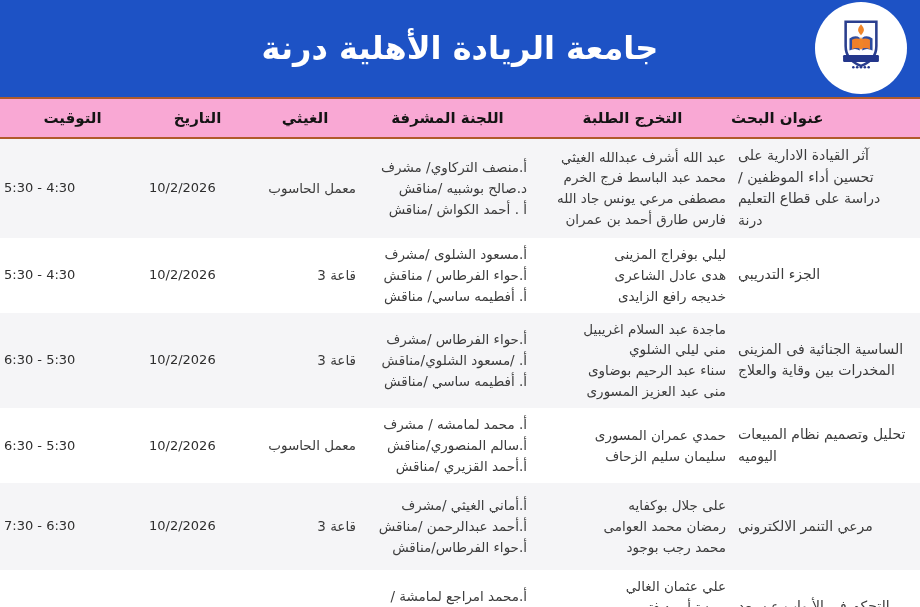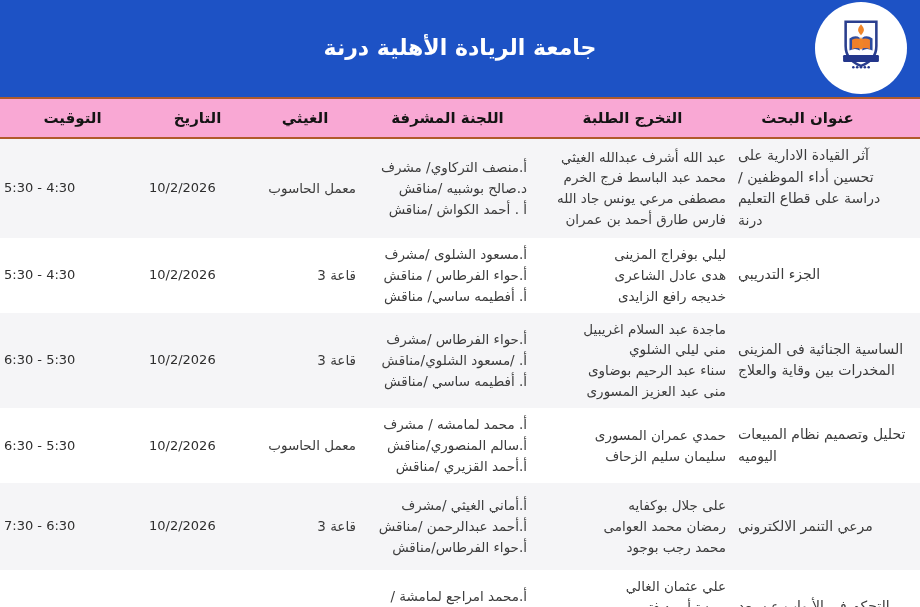--- a/index.html
+++ b/index.html
@@ -6,41 +6,41 @@
   body{
     width:920px;height:607px;overflow:hidden;background:#ffffff;
     font-family:"DejaVu Sans","Liberation Sans",sans-serif;
     direction:rtl;
   }
   
   .banner{
     position:relative;height:97px;background:#1d52c5;color:#ffffff;
     display:flex;flex-direction:column;justify-content:center;align-items:center;
   }
-  .banner .uni-title{font-size:22px;font-weight:bold;line-height:1.1;margin:0;}
+  .banner .uni-title{font-size:32px;font-weight:bold;line-height:1.1;margin:0;}
   .banner .sub-title{font-size:16px;font-weight:bold;margin-top:9px;}
   .logo-wrap{
     position:absolute;top:2px;right:13px;width:92px;height:92px;border-radius:50%;
     background:#ffffff;display:flex;align-items:center;justify-content:center;
   }
   .logo-wrap svg{width:64px;height:72px;}
   
   table{width:920px;border-collapse:collapse;table-layout:fixed;}
   col.c-title{width:190px;}
   col.c-students{width:195px;}
   col.c-committee{width:175px;}
   col.c-room{width:110px;}
   col.c-date{width:105px;}
   col.c-time{width:145px;}
   thead th{
     height:36px;background:#f9a8d4;color:#141414;
     font-size:15px;font-weight:bold;text-align:center;vertical-align:middle;
     border-top:2px solid #b05a2b;border-bottom:2px solid #b05a2b;
   }
-  thead th.h-title{text-align:center;padding-right:36px;}
+  thead th.h-title{text-align:left;padding-right:36px;}
   tbody td{
     color:#3c3c3c;font-size:13.5px;line-height:1.55;vertical-align:middle;
     padding:6px 4px;
   }
   tbody tr:nth-child(odd){background:#f5f5f7;}
   tbody tr:nth-child(even){background:#ffffff;}
   tbody tr:nth-child(1){height:88px;}
   tbody tr:nth-child(2){height:62px;}
   tbody tr:nth-child(3){height:75px;}
   tbody tr:nth-child(4){height:63px;}

